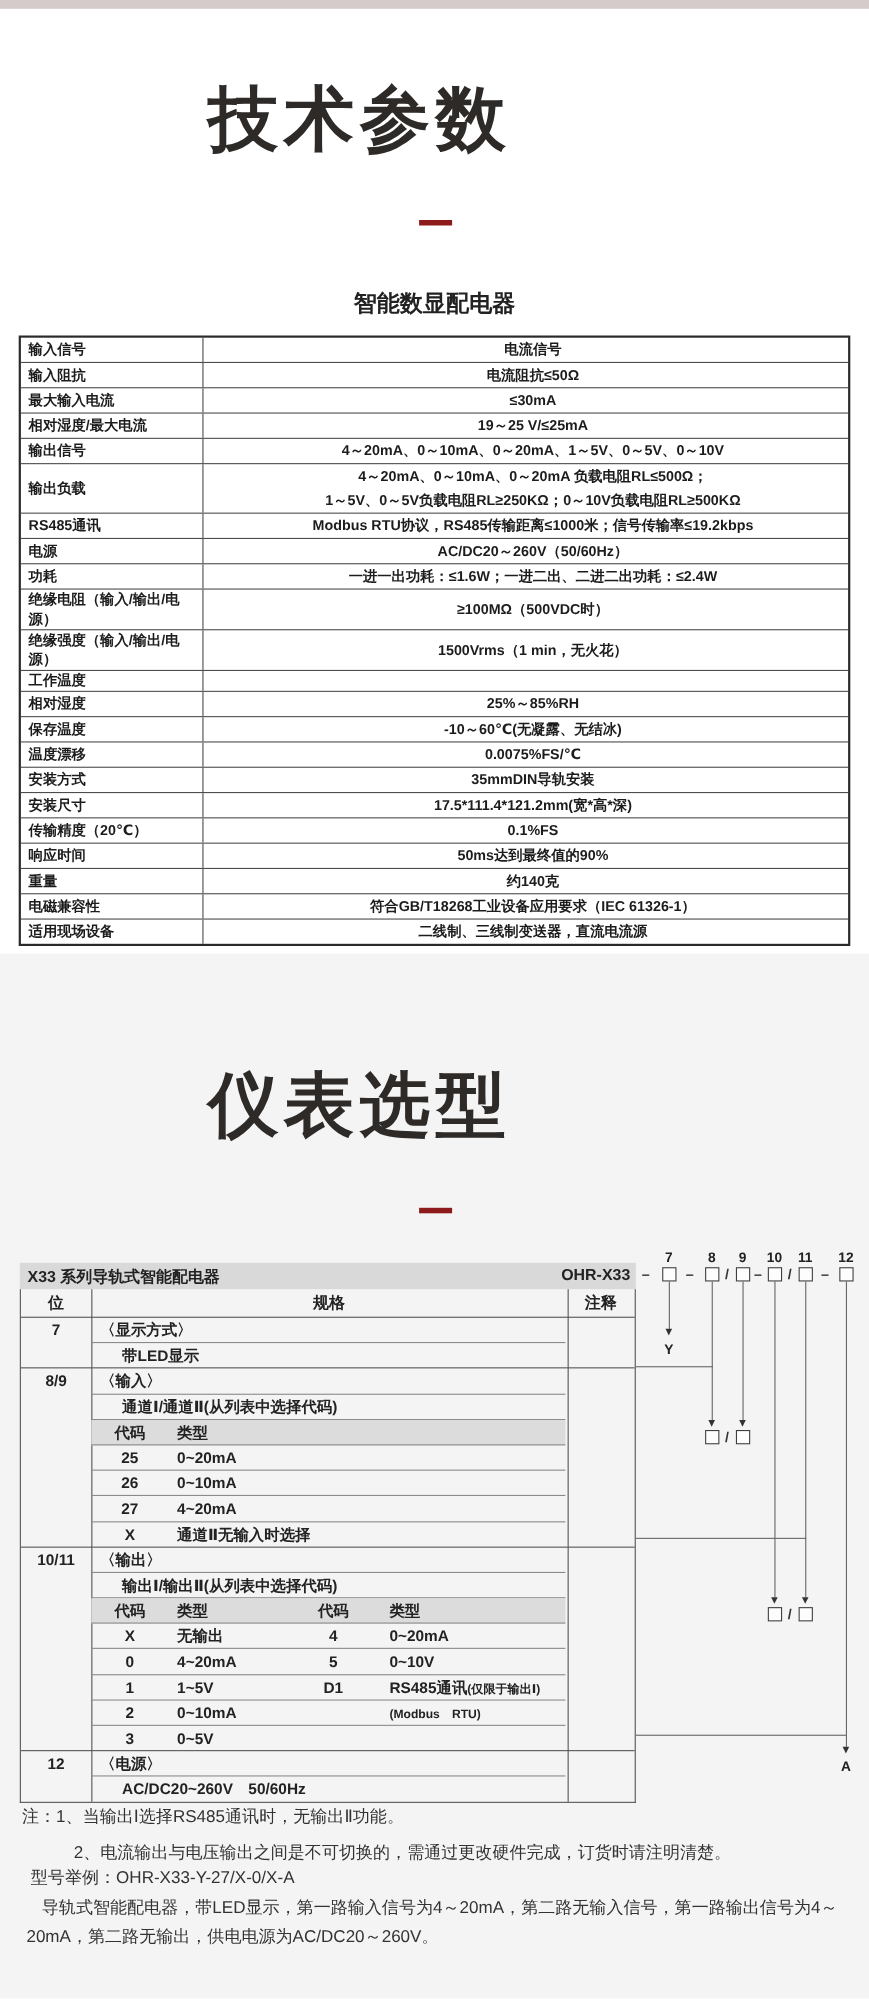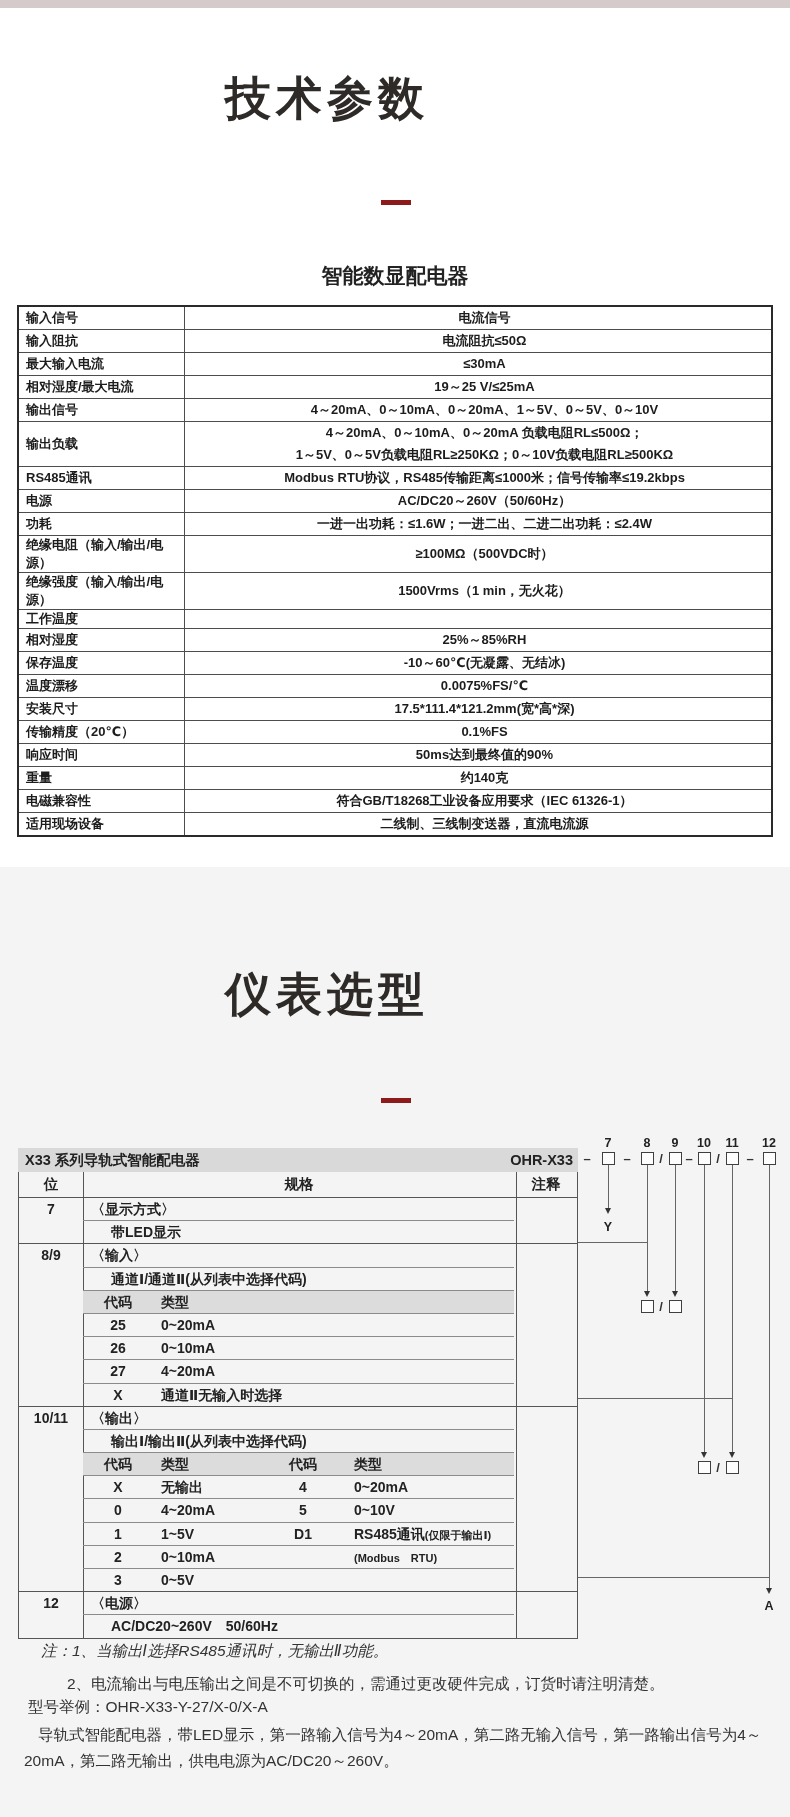--- a/index.html
+++ b/index.html
@@ -2,21 +2,21 @@
 <html><head>
 <meta charset="utf-8">
 <style>
   html,body{margin:0;padding:0;background:#ffffff;}
   .page{position:relative;width:790px;height:1817px;background:#ffffff;overflow:hidden;
         font-family:"Liberation Sans","DejaVu Sans",sans-serif;color:#1e1e1e;}
   .top-strip{position:absolute;left:0;top:0;width:790px;height:8px;background:#d5cbcb;}
 
   
   .big-title{position:absolute;left:0;width:654px;text-align:center;
-             font-size:46px;font-weight:bold;letter-spacing:5px;line-height:1.15;color:#2d2a28;}
+             font-size:64px;font-weight:bold;letter-spacing:5px;line-height:1.15;color:#2d2a28;}
   #tech-title{top:72px;}
   #sel-title{top:968px;}
   .red-dash{position:absolute;left:381px;width:30px;height:5px;background:#8e1b1b;}
   #dash1{top:200px;}
   #dash2{top:1098px;}
   #tech-subtitle{position:absolute;left:0;top:262px;width:790px;text-align:center;
                  font-size:21px;font-weight:bold;color:#222;}
 
   
   #spec-table{position:absolute;left:17px;top:305px;width:752px;border:2px solid #2a2a2a;background:#fff;}
@@ -60,21 +60,21 @@
   .dbox{position:absolute;width:11px;height:11px;background:#fdfdfd;border:1px solid #3f3f3f;}
   .dsep{position:absolute;font-size:13px;font-weight:bold;color:#333;transform:translateX(-50%);}
   .vline-d{position:absolute;width:1px;background:#666;}
   .hline-d{position:absolute;height:1px;background:#666;}
   .arrow-d{position:absolute;width:0;height:0;border-left:3.5px solid transparent;
            border-right:3.5px solid transparent;border-top:6px solid #333;}
   .dbranch{position:absolute;font-size:12.5px;font-weight:bold;transform:translateX(-50%);color:#222;}
 
   
   .note-line{position:absolute;font-size:15.5px;color:#333;white-space:nowrap;}
-  #note1{left:41px;top:1641px;font-style:italic;}
+  #note1{left:20px;top:1641px;}
   #note2{left:67px;top:1674px;}
   #example{left:28px;top:1697px;}
   #desc{position:absolute;left:24px;top:1722px;width:742px;font-size:15.5px;color:#333;
         line-height:26px;text-indent:14px;}
 </style>
 </head>
 <body>
 
 <div class="page">
   <div class="top-strip"></div>
@@ -163,20 +163,26 @@
       <div class="spec-row">
         <div class="spec-label">保存温度</div>
         <div class="spec-value">
           <div class="spec-line">-10～60℃(无凝露、无结冰)</div>
         </div>
       </div>
       <div class="spec-row">
         <div class="spec-label">温度漂移</div>
         <div class="spec-value">
           <div class="spec-line">0.0075%FS/℃</div>
+        </div>
+      </div>
+      <div class="spec-row">
+        <div class="spec-label">安装方式</div>
+        <div class="spec-value">
+          <div class="spec-line">35mmDIN导轨安装</div>
         </div>
       </div>
       <div class="spec-row">
         <div class="spec-label">安装尺寸</div>
         <div class="spec-value">
           <div class="spec-line">17.5*111.4*121.2mm(宽*高*深)</div>
         </div>
       </div>
       <div class="spec-row">
         <div class="spec-label">传输精度（20℃）</div>

